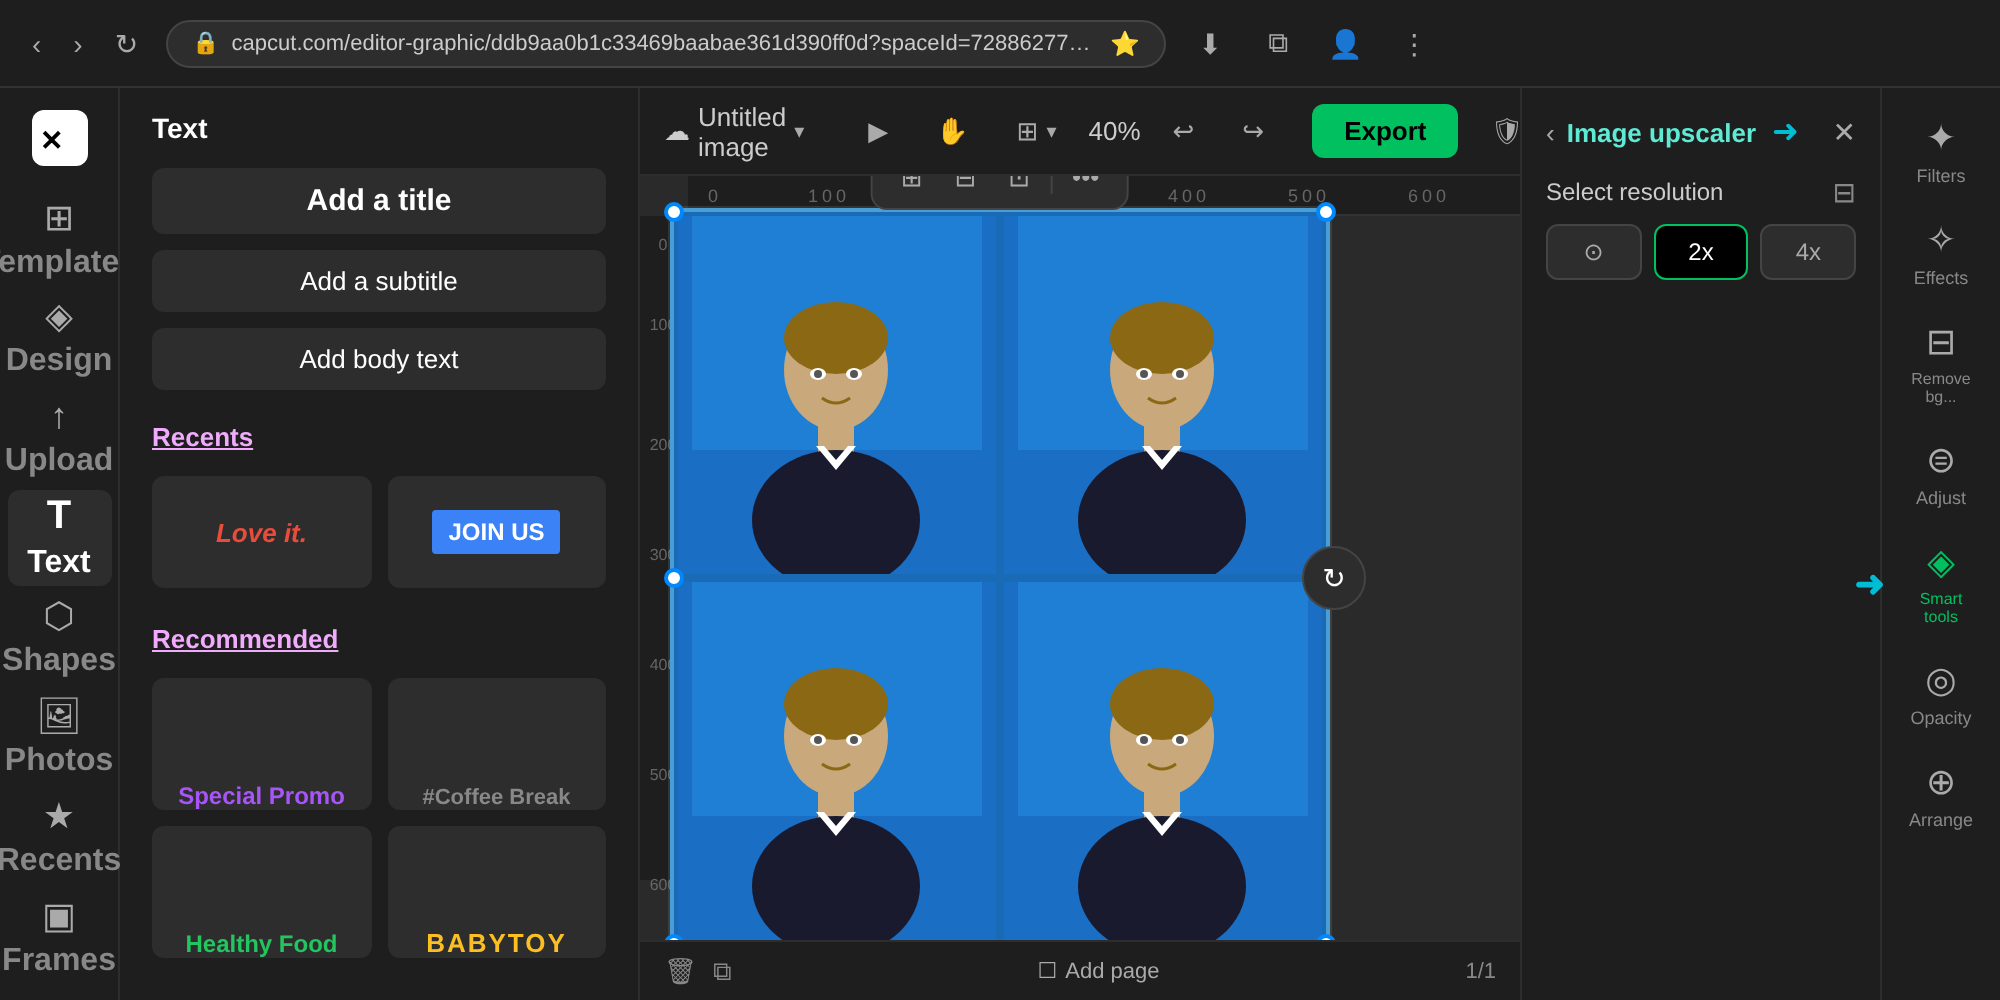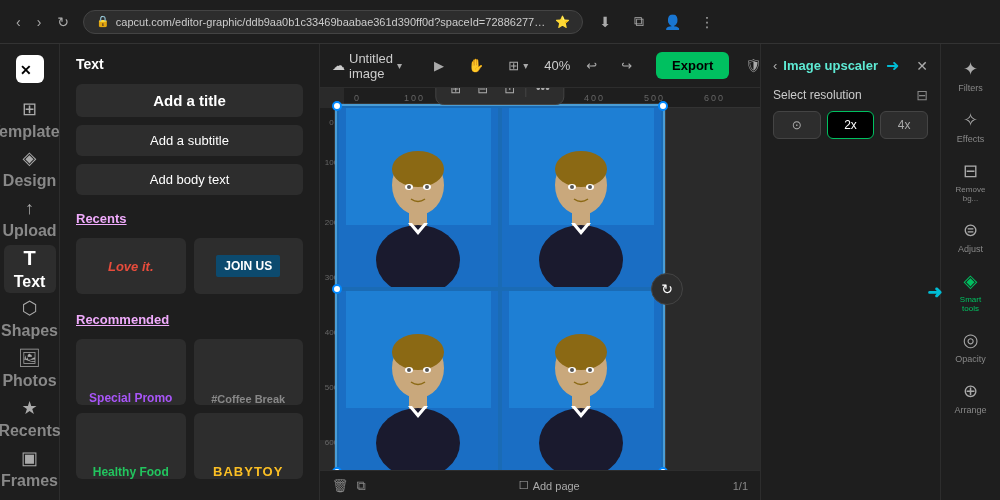--- a/index.html
+++ b/index.html
@@ -30,21 +30,21 @@
     
     .left-panel { width: 260px; background: #1e1e1e; border-right: 1px solid #2d2d2d; display: flex; flex-direction: column; overflow-y: auto; }
     .panel-header { padding: 12px 16px 8px; font-size: 14px; font-weight: 600; color: #fff; }
     .text-btn { margin: 4px 16px; padding: 8px 16px; border-radius: 6px; border: none; background: #2d2d2d; color: #fff; font-size: 13px; cursor: pointer; text-align: center; width: calc(100% - 32px); }
     .text-btn.title { font-size: 15px; font-weight: 600; }
     .text-btn.subtitle { font-size: 13px; }
     .section-title { padding: 12px 16px 6px; font-size: 13px; font-weight: 600; color: #f0abfc; text-decoration: underline; }
     .recents-grid { display: flex; gap: 8px; padding: 6px 16px; }
     .recent-item { flex: 1; height: 56px; background: #2d2d2d; border-radius: 6px; display: flex; align-items: center; justify-content: center; cursor: pointer; overflow: hidden; }
     .recent-loveit { color: #e74c3c; font-size: 13px; font-weight: 700; font-style: italic; }
-    .recent-join { background: #0c4a6e; color: #fff; font-size: 12px; font-weight: 700; padding: 4px 8px; border-radius: 2px; }
+    .recent-join { background: #3b82f6; color: #fff; font-size: 12px; font-weight: 700; padding: 4px 8px; border-radius: 2px; }
     .recommended-grid { display: grid; grid-template-columns: 1fr 1fr; gap: 8px; padding: 6px 16px; }
     .rec-item { height: 66px; background: #2d2d2d; border-radius: 6px; display: flex; align-items: flex-end; justify-content: center; cursor: pointer; }
     .rec-special { color: #a855f7; font-size: 12px; font-weight: 700; }
     .rec-coffee { color: #888; font-size: 11px; font-weight: 600; }
     .rec-healthy { color: #22c55e; font-size: 12px; font-weight: 700; }
     .rec-baby { color: #fbbf24; font-size: 13px; font-weight: 900; letter-spacing: 1px; }
 
     
     .editor-area { flex: 1; display: flex; flex-direction: column; overflow: hidden; }
 

